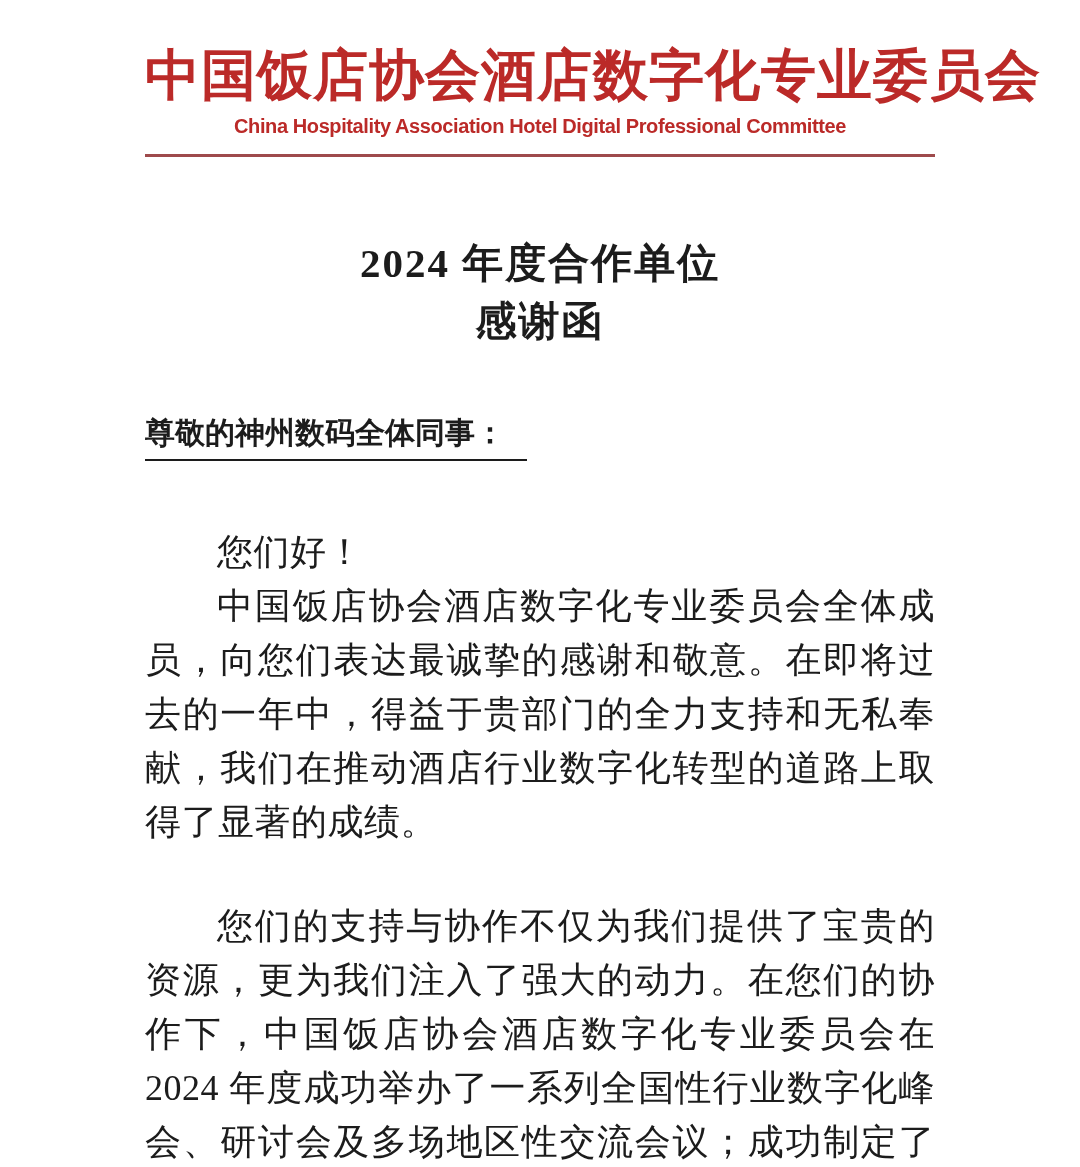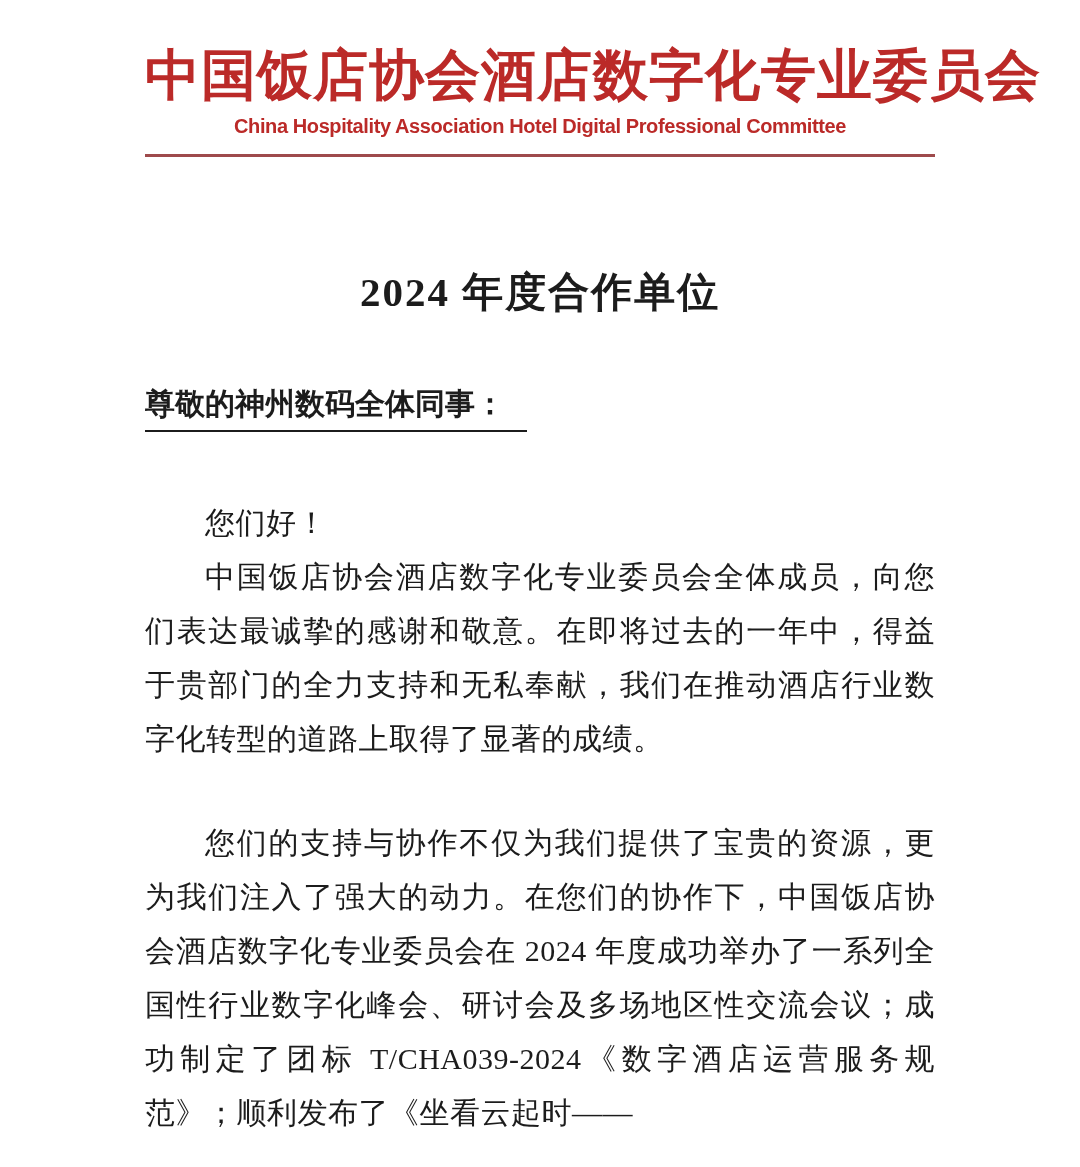--- a/index.html
+++ b/index.html
@@ -44,42 +44,42 @@
     margin-top:3px;
     white-space:nowrap;
   }
   .letterhead-rule{
     border:none;
     border-top:3px solid var(--rule);
     margin-top:16px;
   }
   
   .letter-title{
-    margin-top:106px;
+    margin-top:77px;
     text-align:center;
     font-weight:bold;
     font-size:41px;
     line-height:58px;
     letter-spacing:2px;
   }
   
   .salutation{
     margin-top:62px;
     font-size:30px;
     line-height:42px;
   }
   .salutation .underlined{
     display:inline-block;
     border-bottom:2px solid var(--ink);
     padding:0 22px 5px 0;
     font-weight:bold;
   }
   
   .para{
-    font-size:30px;
+    font-size:36px;
     line-height:54px;
     text-align:justify;
     text-indent:2em;
     letter-spacing:0.5px;
   }
   .para.first{margin-top:64px;}
   .para.gap-before{margin-top:50px;}
 </style>
 </head>
 <body>
@@ -89,20 +89,21 @@
   <header class="letterhead">
     <div class="letterhead-cn">中国饭店协会酒店数字化专业委员会</div>
     <div class="letterhead-en">China Hospitality Association Hotel Digital Professional Committee</div>
     <hr class="letterhead-rule">
   </header>
 
   <main>
 
     <h1 class="letter-title">
       <div>2024 年度合作单位</div>
+      <div>感谢函</div>
     </h1>
 
     <p class="salutation">
       <span class="underlined">尊敬的神州数码全体同事：</span>
     </p>
 
     <p class="para first">您们好！</p>
 
     <p class="para">中国饭店协会酒店数字化专业委员会全体成员，向您们表达最诚挚的感谢和敬意。在即将过去的一年中，得益于贵部门的全力支持和无私奉献，我们在推动酒店行业数字化转型的道路上取得了显著的成绩。</p>
 

